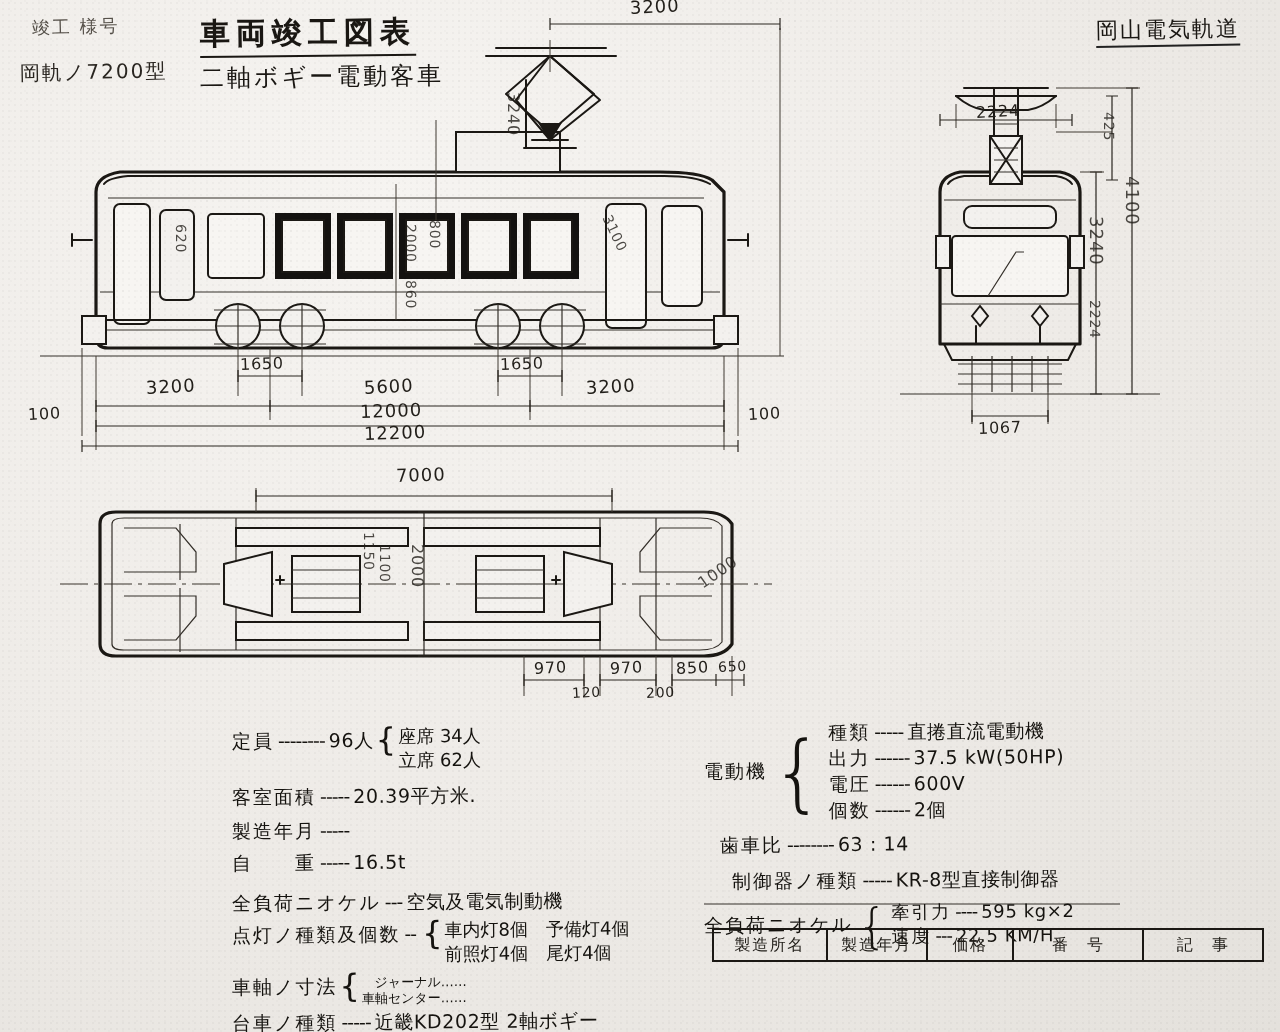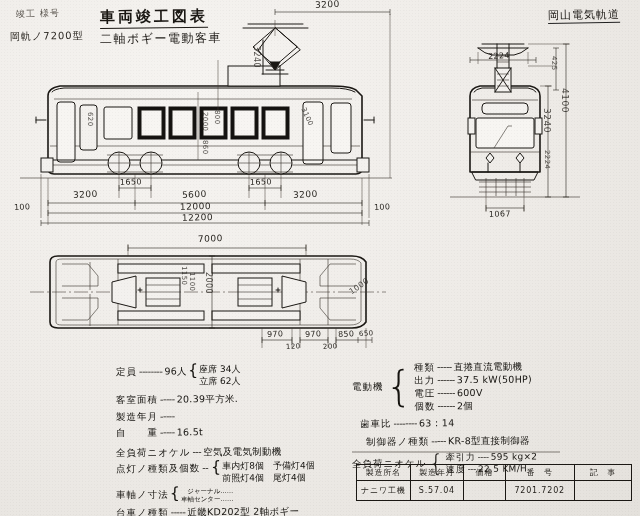--- a/index.html
+++ b/index.html
@@ -478,25 +478,18 @@
 
   <table id="mfg-table" style="left:356px;top:464px;width:276px;">
     <tbody>
         <tr>
       <th style="width:58px;font-family:Liberation Serif, serif;">製造所名</th>
       <th style="width:50px;">製造年月</th>
       <th style="width:42px;">価格</th>
       <th style="width:66px;">番　号</th>
       <th style="width:60px;margin-left:26px;">記　事</th>
     </tr>
-    <tr>
-      <td class="cellval">ナニワ工機</td>
-      <td class="cellval">S.57.04</td>
-      <td class="cellval"></td>
-      <td class="cellval">7201.7202</td>
-      <td class="cellval"></td>
-    </tr>
   </tbody>
     </table>
 
 </div>
 
 <div class="grain"></div>
 
 </body></html>

